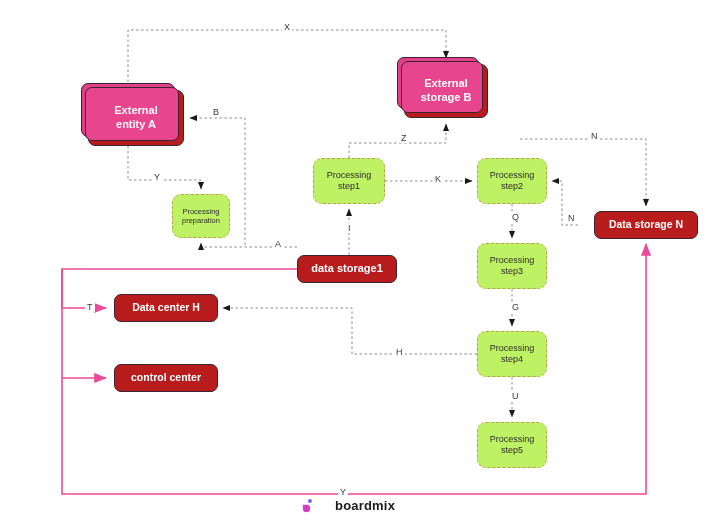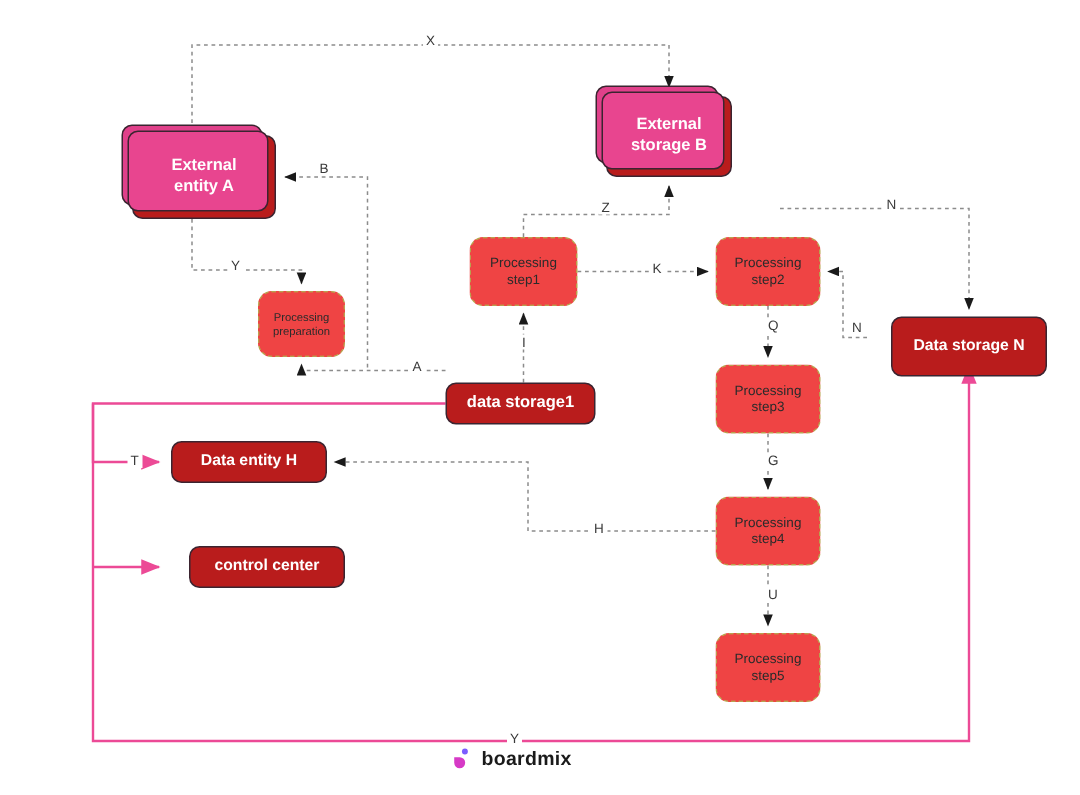--- a/index.html
+++ b/index.html
@@ -20,30 +20,30 @@
   }
   .stacked::before,.stacked::after{
     content:"";position:absolute;background:#e0408a;
     border:1.5px solid #3b2430;border-radius:7px;z-index:-1;
   }
   .stacked::before{left:-8px;top:-8px;right:8px;bottom:8px;}
   .stacked::after{left:-4px;top:-4px;right:4px;bottom:4px;background:#e8458f;}
 
   
   .yellow{
-    background:#ef4444;color:#2b2b2b;
+    background:#bef264;color:#2b2b2b;
     border:1.5px dashed #b9a24e;border-radius:9px;
   }
 
   .title{position:absolute;right:24px;top:20px;font-size:25px;color:#1c1c1c;}
 
   .elabel{position:absolute;font-size:9px;color:#3a3a3a;background:#ffffff;
           padding:0 2px;white-space:nowrap;}
 
-  .logo{position:absolute;left:300px;top:498px;display:flex;align-items:center;gap:6px;}
+  .logo{position:absolute;left:300px;top:498px;display:flex;align-items:center;gap:20px;}
   .logo-mark{width:15px;height:15px;position:relative;}
   .logo-text{font-size:13px;font-weight:bold;color:#1a1a1a;letter-spacing:.2px;}
 </style>
 </head>
 <body>
 
 <div id="canvas">
 
   <svg id="edges" viewBox="0 0 720 530">
     <defs>
@@ -164,28 +164,28 @@
       <div>Processing</div>
       <div>step5</div>
     </div>
   </div>
 
   <div class="node pink" style="left:297px;top:255px;width:100px;height:28px;font-size:11px;z-index:4;">
     <span>data storage1</span>
   </div>
 
   <div class="node pink" style="left:114px;top:294px;width:104px;height:28px;font-size:10.5px;z-index:4;">
-    <span>Data entity H</span>
+    <span>Data center H</span>
   </div>
 
-  <div class="node pink" style="left:114px;top:364px;width:104px;height:28px;font-size:10.5px;z-index:4;margin-left:12px;">
+  <div class="node pink" style="left:114px;top:364px;width:104px;height:28px;font-size:10.5px;z-index:4;">
     <span>control center</span>
   </div>
 
-  <div class="node pink" style="left:594px;top:211px;width:104px;height:40px;font-size:10.5px;z-index:4;">
+  <div class="node pink" style="left:594px;top:211px;width:104px;height:28px;font-size:10.5px;z-index:4;">
     <span>Data storage N</span>
   </div>
 
 
   <div class="logo">
     <span class="logo-mark">
       <svg width="15" height="15" viewBox="0 0 16 16">
         <path d="M3 1.5 L3 11.2 A3.9 3.9 0 1 0 6.9 7.3 L3 7.3 Z" fill="#d63ac6"></path>
         <circle cx="10.6" cy="3.2" r="2.1" fill="#7b5cff"></circle>
       </svg>

